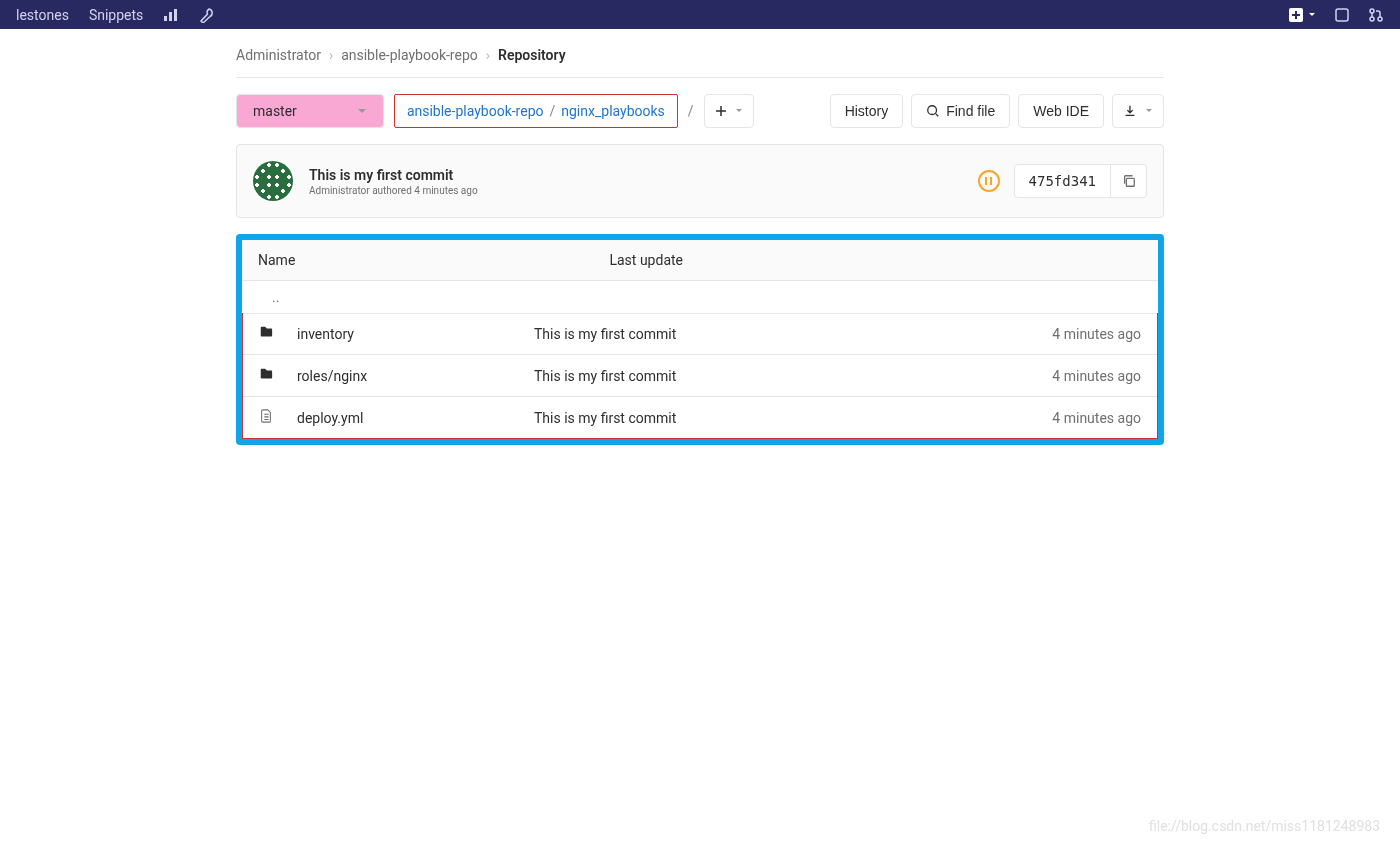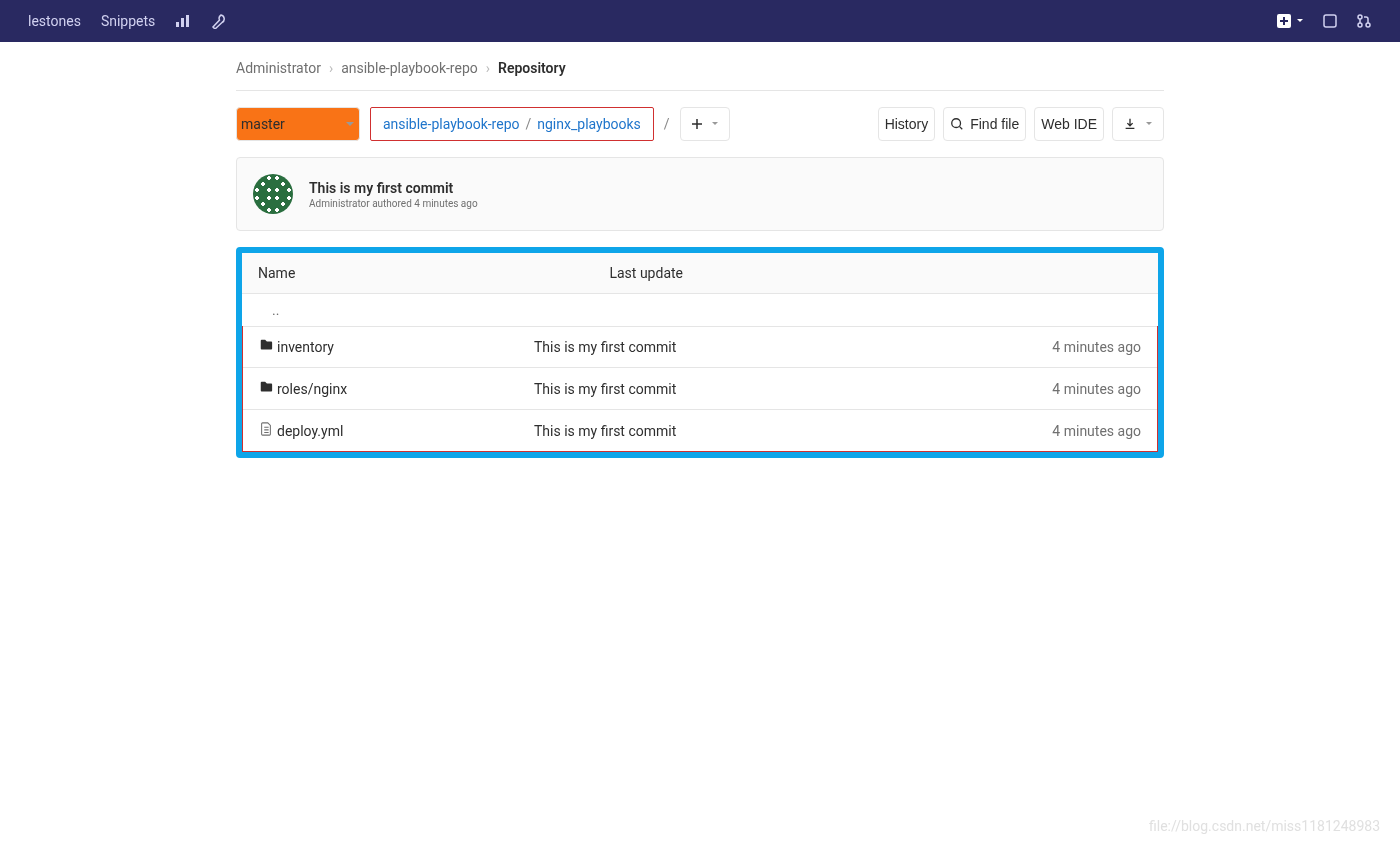--- a/index.html
+++ b/index.html
@@ -1,41 +1,41 @@
 <!DOCTYPE html>
 <html><head>
   <meta charset="utf-8">
   <style>
     * { margin: 0; padding: 0; box-sizing: border-box; }
     body { font-family: -apple-system, BlinkMacSystemFont, "Segoe UI", Roboto, sans-serif; font-size: 14px; color: #2e2e2e; background: #fff; }
     
-    .topnav { background: #292961; height: 42px; display: flex; align-items: center; padding: 0 28px; gap: 16px; }
+    .topnav { background: #292961; height: 29px; display: flex; align-items: center; padding: 0 16px; gap: 16px; }
     .topnav-left { display: flex; align-items: center; gap: 20px; }
     .topnav-link { color: #d1d1f0; font-size: 14px; cursor: pointer; }
     .topnav-icon { color: #d1d1f0; display: flex; align-items: center; }
     .topnav-right { margin-left: auto; display: flex; align-items: center; gap: 18px; }
     .plus-dropdown { display: flex; align-items: center; gap: 4px; color: #fff; cursor: pointer; }
     .search-box { background: #4a4a7a; border-radius: 4px; height: 32px; width: 320px; display: flex; align-items: center; padding: 0 12px; }
     .search-input { background: transparent; border: none; outline: none; color: #d1d1f0; font-size: 14px; flex: 1; }
     .search-input::placeholder { color: #b0b0d0; }
     .search-icon { color: #b0b0d0; }
     
     .content { max-width: 960px; margin: 0 auto; padding: 0 16px; }
     
     .breadcrumbs { display: flex; align-items: center; gap: 8px; padding: 18px 0 14px; color: #707070; font-size: 14px; border-bottom: 1px solid #e5e5e5; }
     .breadcrumb-link { color: #707070; cursor: pointer; }
     .breadcrumb-current { color: #2e2e2e; font-weight: 600; }
     .breadcrumb-sep { color: #bbb; }
     
     .toolbar { display: flex; align-items: center; gap: 10px; padding: 16px 0; }
-    .branch-select { border: 1px solid #e5e5e5; border-radius: 4px; height: 34px; padding: 0 4px; display: flex; align-items: center; gap: 60px; cursor: pointer; background: #f97316; }
+    .branch-select { border: 1px solid #e5e5e5; border-radius: 4px; height: 34px; padding: 0 16px; display: flex; align-items: center; gap: 60px; cursor: pointer; background: #f9a8d4; }
     .path-box { border: 1px solid #d03030; border-radius: 2px; height: 34px; display: flex; align-items: center; padding: 0 12px; gap: 6px; }
     .path-seg { color: #1f75cb; cursor: pointer; }
     .path-sep { color: #888; }
-    .btn { border: 1px solid #e5e5e5; border-radius: 4px; height: 34px; padding: 0 6px; background: #fff; display: inline-flex; align-items: center; gap: 6px; cursor: pointer; color: #2e2e2e; font-size: 14px; }
+    .btn { border: 1px solid #e5e5e5; border-radius: 4px; height: 34px; padding: 0 14px; background: #fff; display: inline-flex; align-items: center; gap: 6px; cursor: pointer; color: #2e2e2e; font-size: 14px; }
     .btn-add { padding: 0 10px; gap: 8px; }
     .toolbar-right { margin-left: auto; display: flex; gap: 8px; }
     
     .commit-panel { border: 1px solid #e5e5e5; border-radius: 4px; background: #fafafa; padding: 16px; display: flex; align-items: center; margin-bottom: 16px; }
     .avatar { width: 40px; height: 40px; border-radius: 50%; background: #2a6e3f; margin-right: 16px; flex-shrink: 0;
       background-image: radial-gradient(circle at 50% 50%, #fff 2px, transparent 2px),
                         radial-gradient(circle at 20% 20%, #fff 2px, transparent 2px),
                         radial-gradient(circle at 80% 20%, #fff 2px, transparent 2px),
                         radial-gradient(circle at 20% 80%, #fff 2px, transparent 2px),
                         radial-gradient(circle at 80% 80%, #fff 2px, transparent 2px);
@@ -51,21 +51,21 @@
     .copy-btn { border: 1px solid #e5e5e5; border-left: none; border-radius: 0 4px 4px 0; height: 34px; width: 36px; display: flex; align-items: center; justify-content: center; background: #fff; cursor: pointer; }
     .sha-group { display: flex; }
     
     .file-table { border: 6px solid #0ea5e9; border-radius: 4px; overflow: hidden; }
     .file-header { display: flex; background: #fafafa; border-bottom: 1px solid #e5e5e5; padding: 12px 16px; color: #2e2e2e; }
     .col-name { flex: 0 0 275px; }
     .col-commit { flex: 1; }
     .col-update { flex: 0 0 150px; text-align: right; }
     .file-row { display: flex; padding: 12px 16px; border-bottom: 1px solid #e5e5e5; align-items: center; }
     .file-row:last-child { border-bottom: none; }
-    .file-name { flex: 0 0 275px; display: flex; align-items: center; gap: 4px; }
+    .file-name { flex: 0 0 275px; display: flex; align-items: center; gap: 24px; }
     .file-name-text { color: #2e2e2e; cursor: pointer; }
     .file-commit { flex: 1; color: #2e2e2e; cursor: pointer; }
     .file-update { flex: 0 0 150px; text-align: right; color: #707070; }
     .folder-icon { color: #2e2e2e; }
     .file-icon { color: #707070; }
     .parent-row { padding: 8px 16px 8px 30px; color: #707070; cursor: pointer; border-bottom: 1px solid #e5e5e5; }
     
     .highlight-box { border: 1px solid #d03030; border-top: none; margin-top: -1px; }
     .watermark { position: fixed; bottom: 10px; right: 20px; color: #e0e0e0; font-size: 14px; pointer-events: none; }
   </style>
@@ -170,20 +170,32 @@
   <div class="commit-panel">
     <div class="avatar"></div>
     <div class="commit-info">
       <div class="commit-title">This is my first commit</div>
       <div class="commit-meta">
         <span class="commit-author-link">Administrator</span>
         <span>authored</span>
         <span>4 minutes ago</span>
       </div>
     </div>
+    <div class="commit-actions">
+      <div class="status-icon"></div>
+      <div class="sha-group">
+        <div class="sha-box">475fd341</div>
+        <div class="copy-btn">
+          <svg width="14" height="14" viewBox="0 0 16 16" fill="none" stroke="#707070" stroke-width="1.5">
+              <rect x="5" y="5" width="9" height="9" rx="1"></rect>
+              <path d="M3 11V3a1 1 0 0 1 1-1h8"></path>
+            </svg>
+        </div>
+      </div>
+    </div>
   </div>
 
   <div class="file-table">
     <div class="file-header">
       <div class="col-name">Name</div>
       <div class="col-update">Last update</div>
     </div>
     <div class="parent-row">..</div>
     <div class="highlight-box" id="file-rows">
         <div class="file-row">

